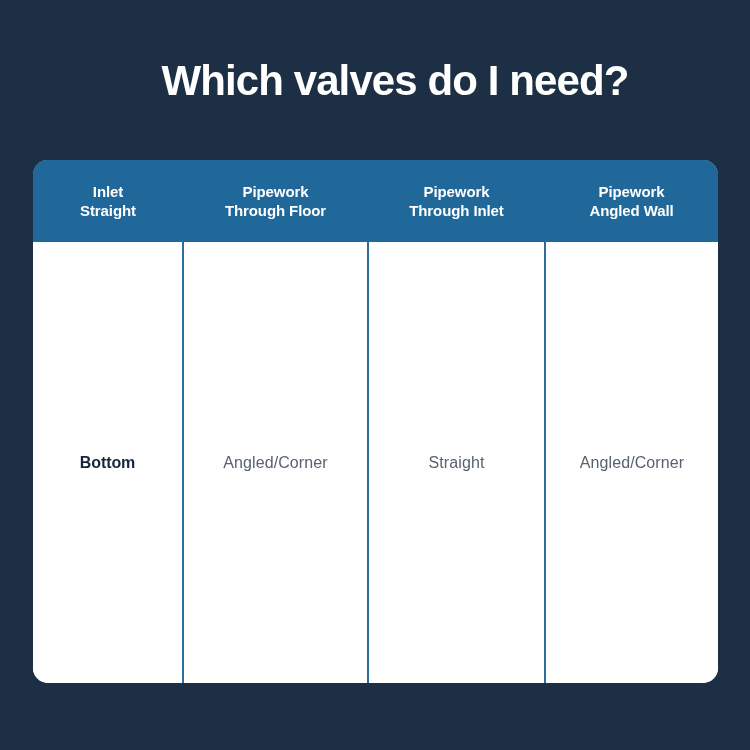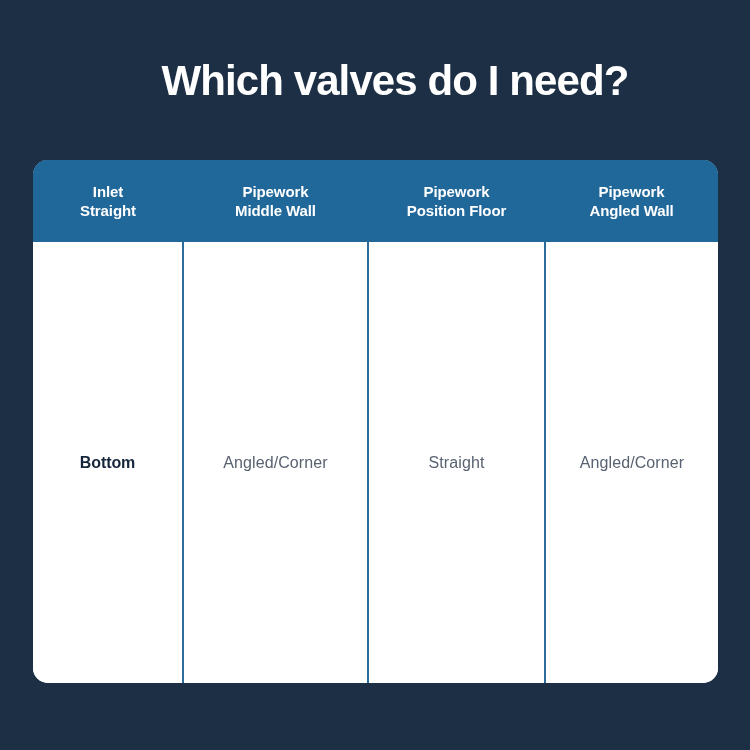--- a/index.html
+++ b/index.html
@@ -128,25 +128,25 @@
       </colgroup>
 
       <thead>
         <tr>
           <th>
             <span class="th-line">Inlet</span>
             <span class="th-line">Straight</span>
           </th>
           <th>
             <span class="th-line">Pipework</span>
-            <span class="th-line">Middle Wall</span>
+            <span class="th-line">Through Floor</span>
           </th>
           <th>
             <span class="th-line">Pipework</span>
-            <span class="th-line">Position Floor</span>
+            <span class="th-line">Through Inlet</span>
           </th>
           <th>
             <span class="th-line">Pipework</span>
             <span class="th-line">Angled Wall</span>
           </th>
         </tr>
       </thead>
 
       <tbody>
         <tr>

